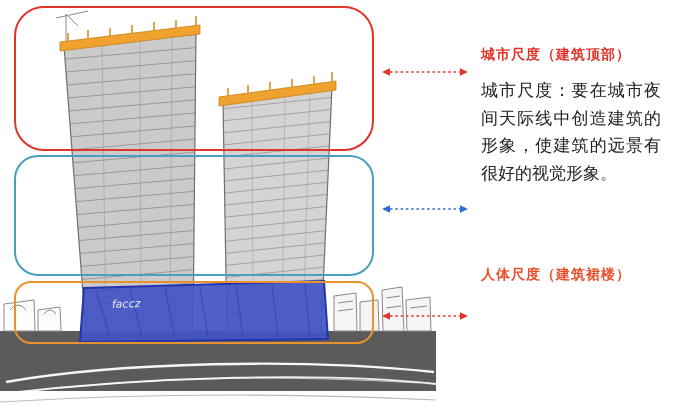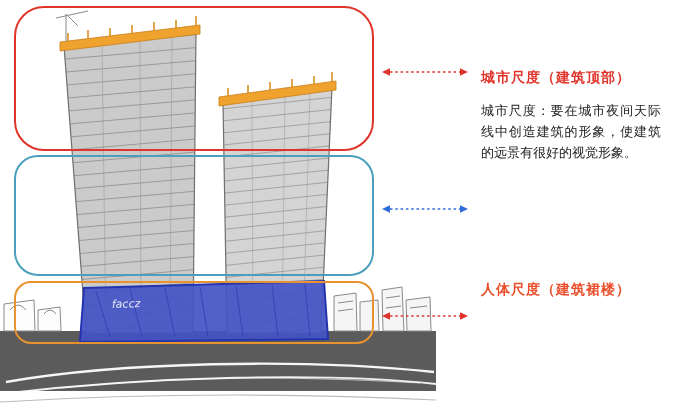--- a/index.html
+++ b/index.html
@@ -18,28 +18,28 @@
   }
   #zone-city   { left: 14px; top: 6px;   width: 360px; height: 145px; border-radius: 30px; }
   #zone-street { left: 14px; top: 155px; width: 360px; height: 121px; border-radius: 24px; }
   #zone-human  { left: 14px; top: 281px; width: 360px; height: 63px;  border-radius: 17px; }
 
   .arrows-svg { position: absolute; left: 0; top: 0; pointer-events: none; }
 
   .sec { position: absolute; left: 481px; width: 180px; }
   #sec-city   { top: 46px; }
   #sec-street { top: 166px; }
-  #sec-human  { top: 281px; }
+  #sec-human  { top: 266px; }
   .sec-title {
     font-size: 14px; font-weight: 700; letter-spacing: 1px;
     margin: 0 0 13px 0; white-space: nowrap;
   }
   #sec-human .sec-title { margin-bottom: 10px; }
   .sec-body {
-    font-size: 13px; line-height: 1.62; color: #222222;
+    font-size: 17px; line-height: 1.62; color: #222222;
     word-break: break-all; text-align: justify;
   }
 </style>
 </head>
 <body>
 
 <div class="canvas">
 
   <svg class="sketch-svg" width="440" height="408" viewBox="0 0 440 408">
     <defs>
@@ -152,21 +152,21 @@
       <polygon points="468,209 460,205.2 460,212.8" style="fill: rgb(47, 107, 216);"></polygon>
     </g>
     <g>
       <line x1="390" y1="316" x2="460" y2="316" stroke-dasharray="2.5 2.8" stroke-width="1.5" style="stroke: rgb(224, 52, 43);"></line>
       <polygon points="382,316 390,312.2 390,319.8" style="fill: rgb(224, 52, 43);"></polygon>
       <polygon points="468,316 460,312.2 460,319.8" style="fill: rgb(224, 52, 43);"></polygon>
     </g>
   </svg>
 
   <section class="sec" id="sec-city">
-    <h2 class="sec-title" style="color: rgb(224, 52, 43); margin-top: 23px;">城市尺度（建筑顶部）</h2>
+    <h2 class="sec-title" style="color: rgb(224, 52, 43);">城市尺度（建筑顶部）</h2>
     <p class="sec-body">城市尺度：要在城市夜间天际线中创造建筑的形象，使建筑的远景有很好的视觉形象。</p>
   </section>
 
 
   <section class="sec" id="sec-human">
     <h2 class="sec-title" style="color: rgb(234, 79, 43);">人体尺度（建筑裙楼）</h2>
   </section>
 
 </div>
 

